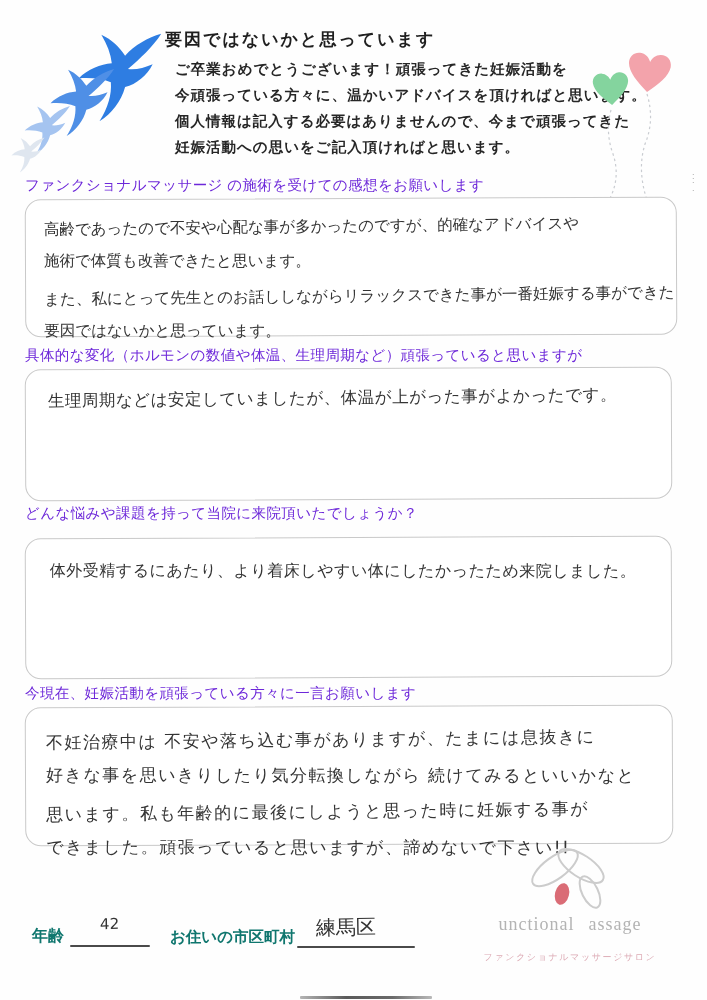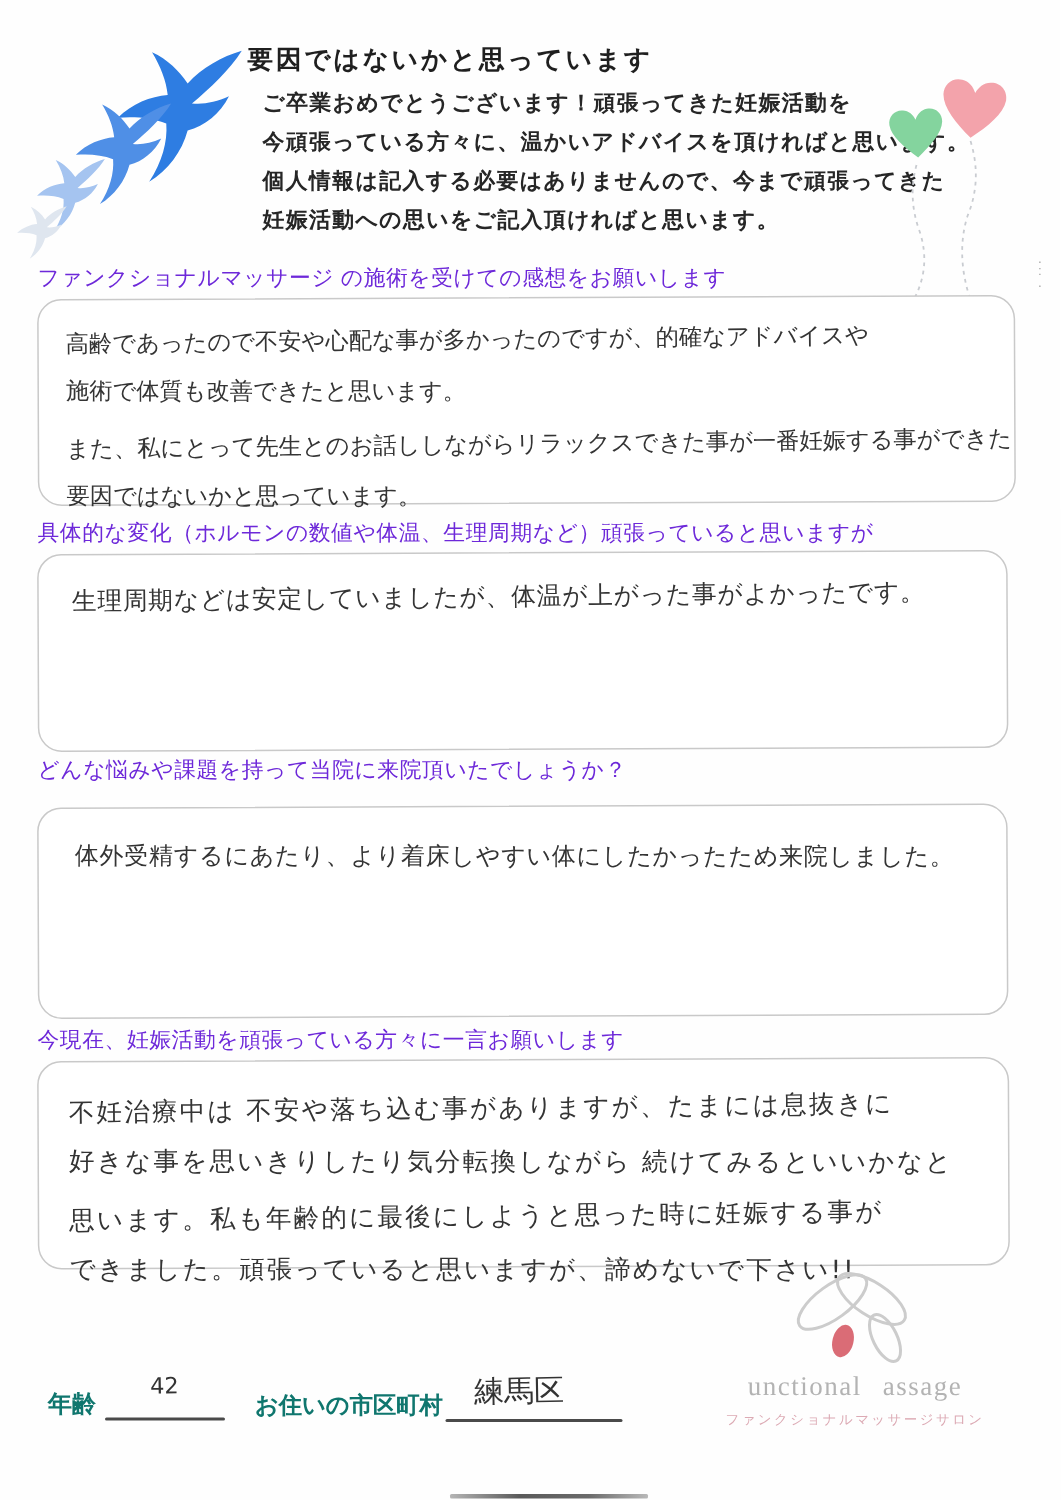--- a/index.html
+++ b/index.html
@@ -53,21 +53,21 @@
   
   .logo{position:absolute;left:470px;top:842px;width:200px;text-align:center;}
   .logo-flower{display:block;margin:0 auto;}
   .logo-word{
     font-family:"Liberation Serif",serif;
     font-size:18px;color:#b3b3b3;letter-spacing:1px;
     filter:blur(0.3px);
   }
   .logo-gap{display:inline-block;width:14px;}
   .logo-sub{
-    margin-top:5px;
+    margin-top:16px;
     font-size:9px;color:#dcaab4;letter-spacing:1.6px;
     filter:blur(0.5px);white-space:nowrap;
   }
   
   .artifact-bottom{
     position:absolute;left:300px;top:996px;width:132px;height:3px;
     background:linear-gradient(90deg,#b5b5b5,#5a5a5a 35%,#6a6a6a 70%,#b9b9b9);
     border-radius:1px;
   }
   .artifact-dots{

